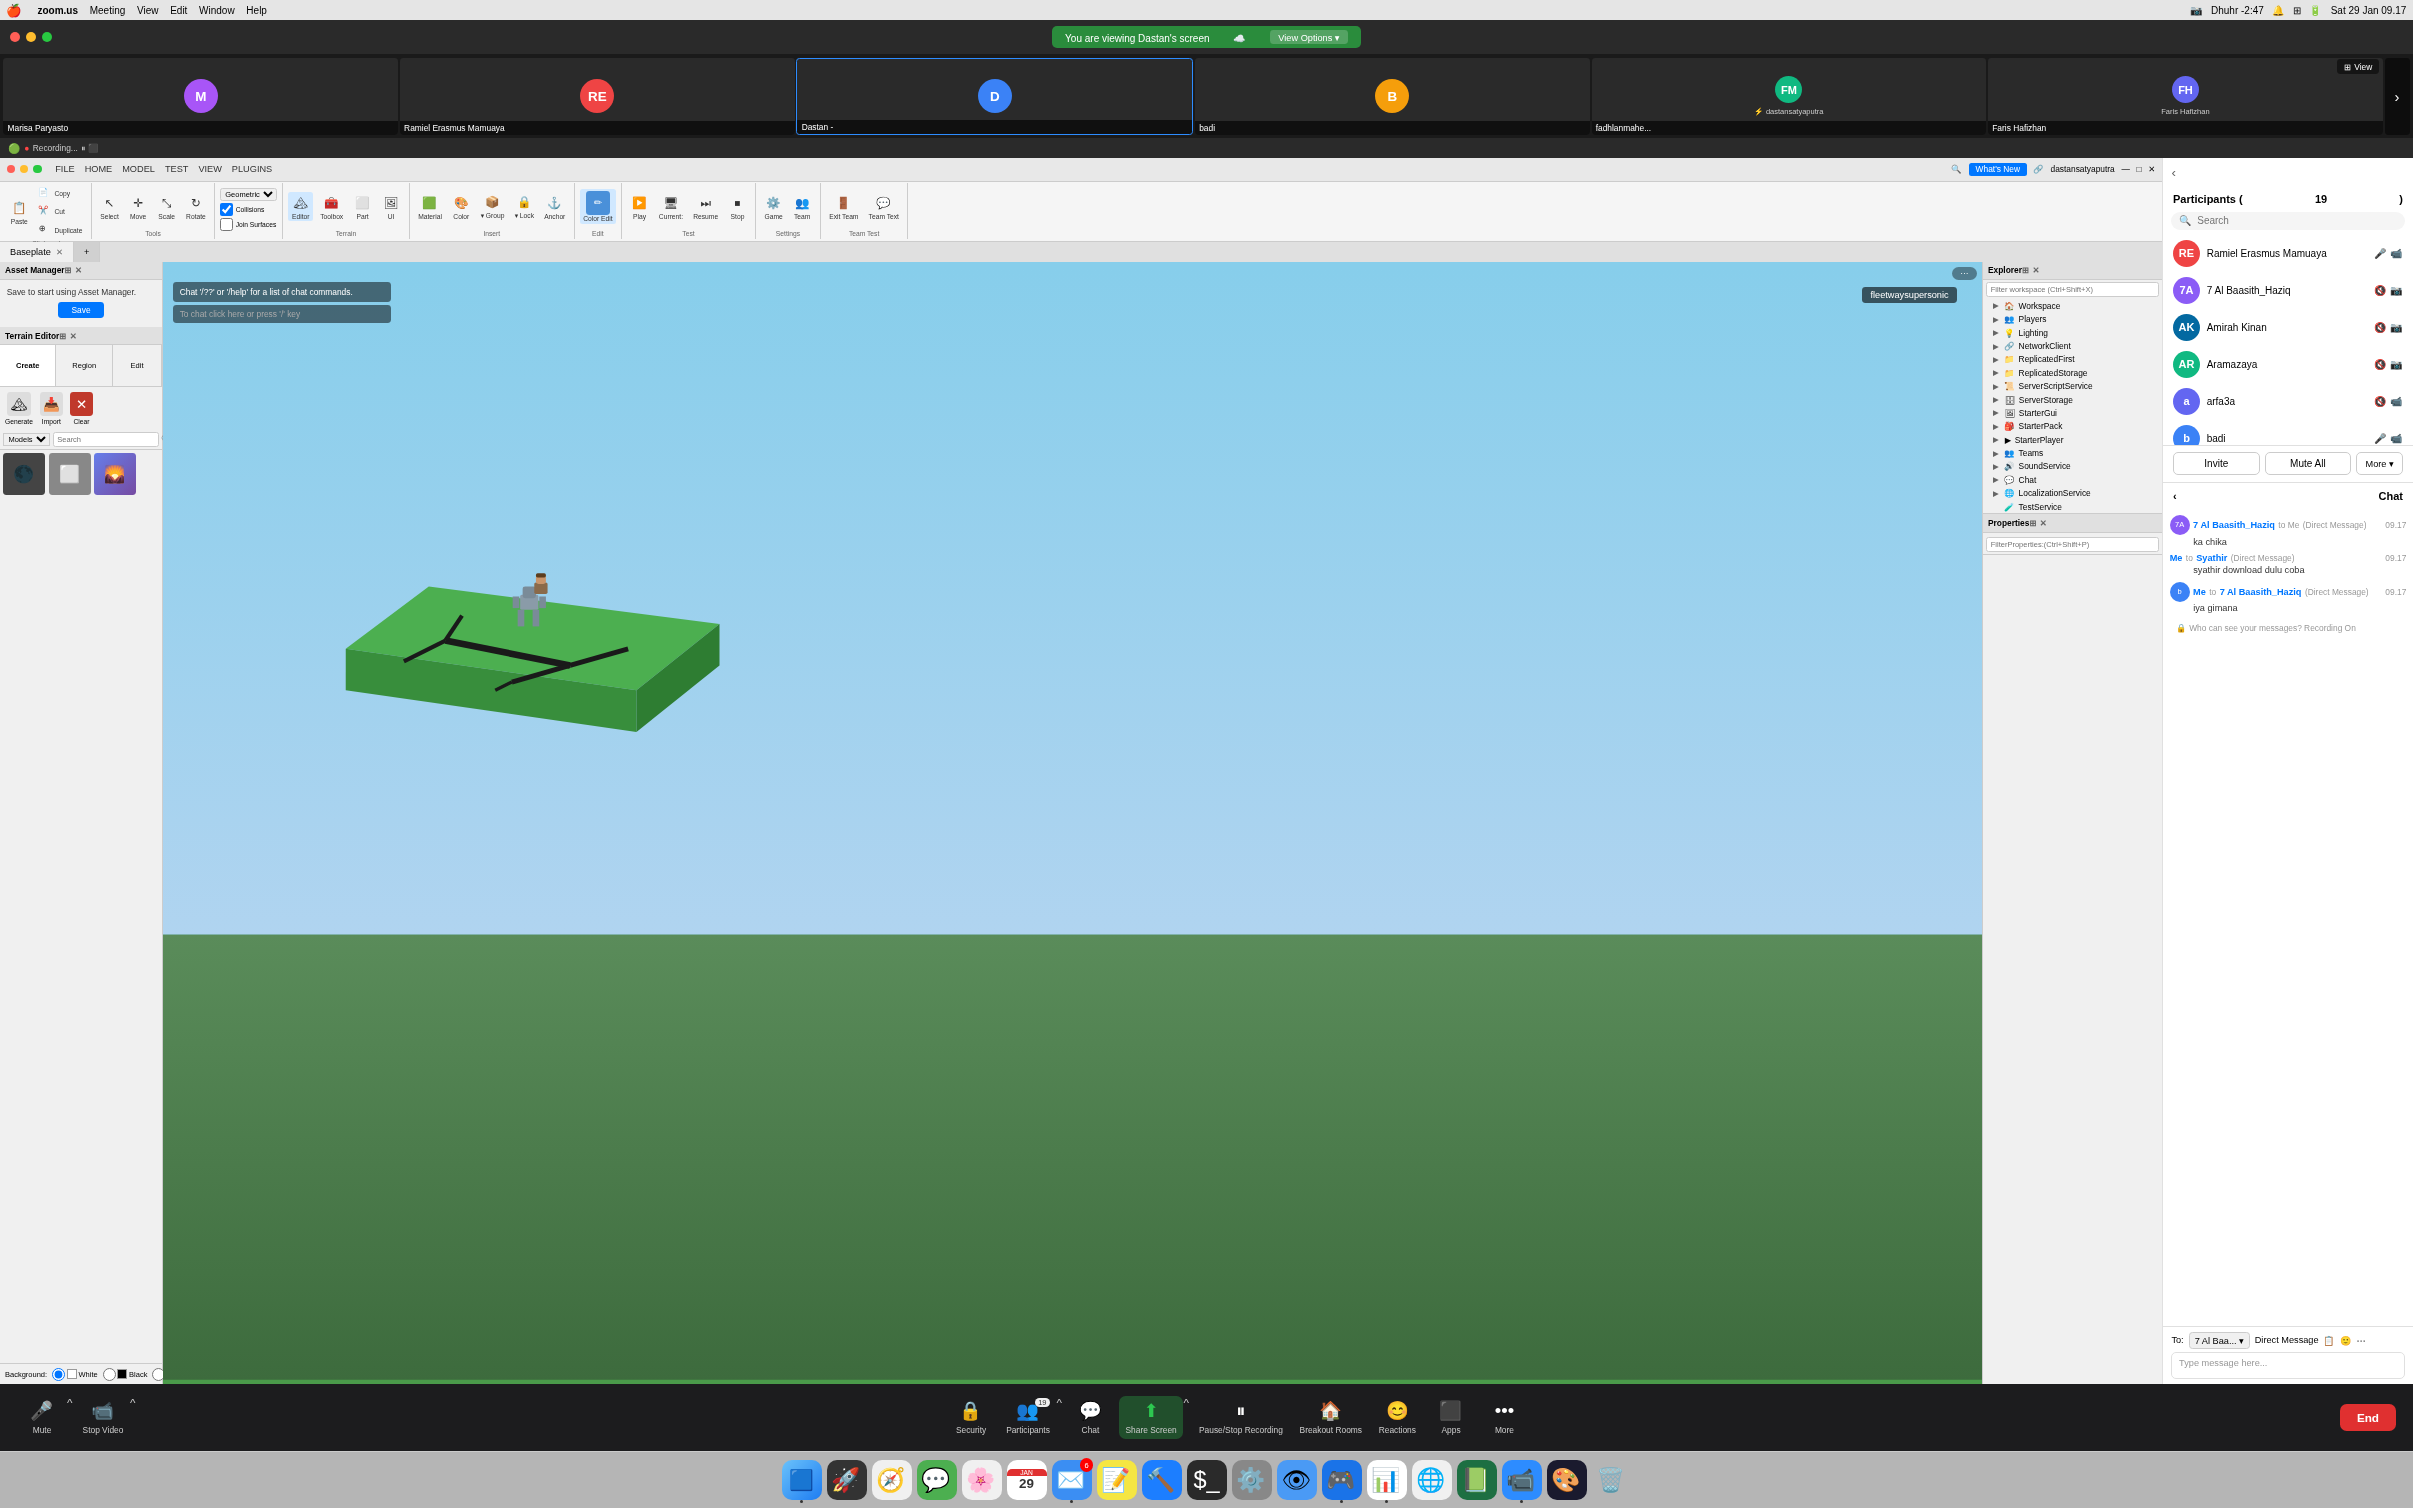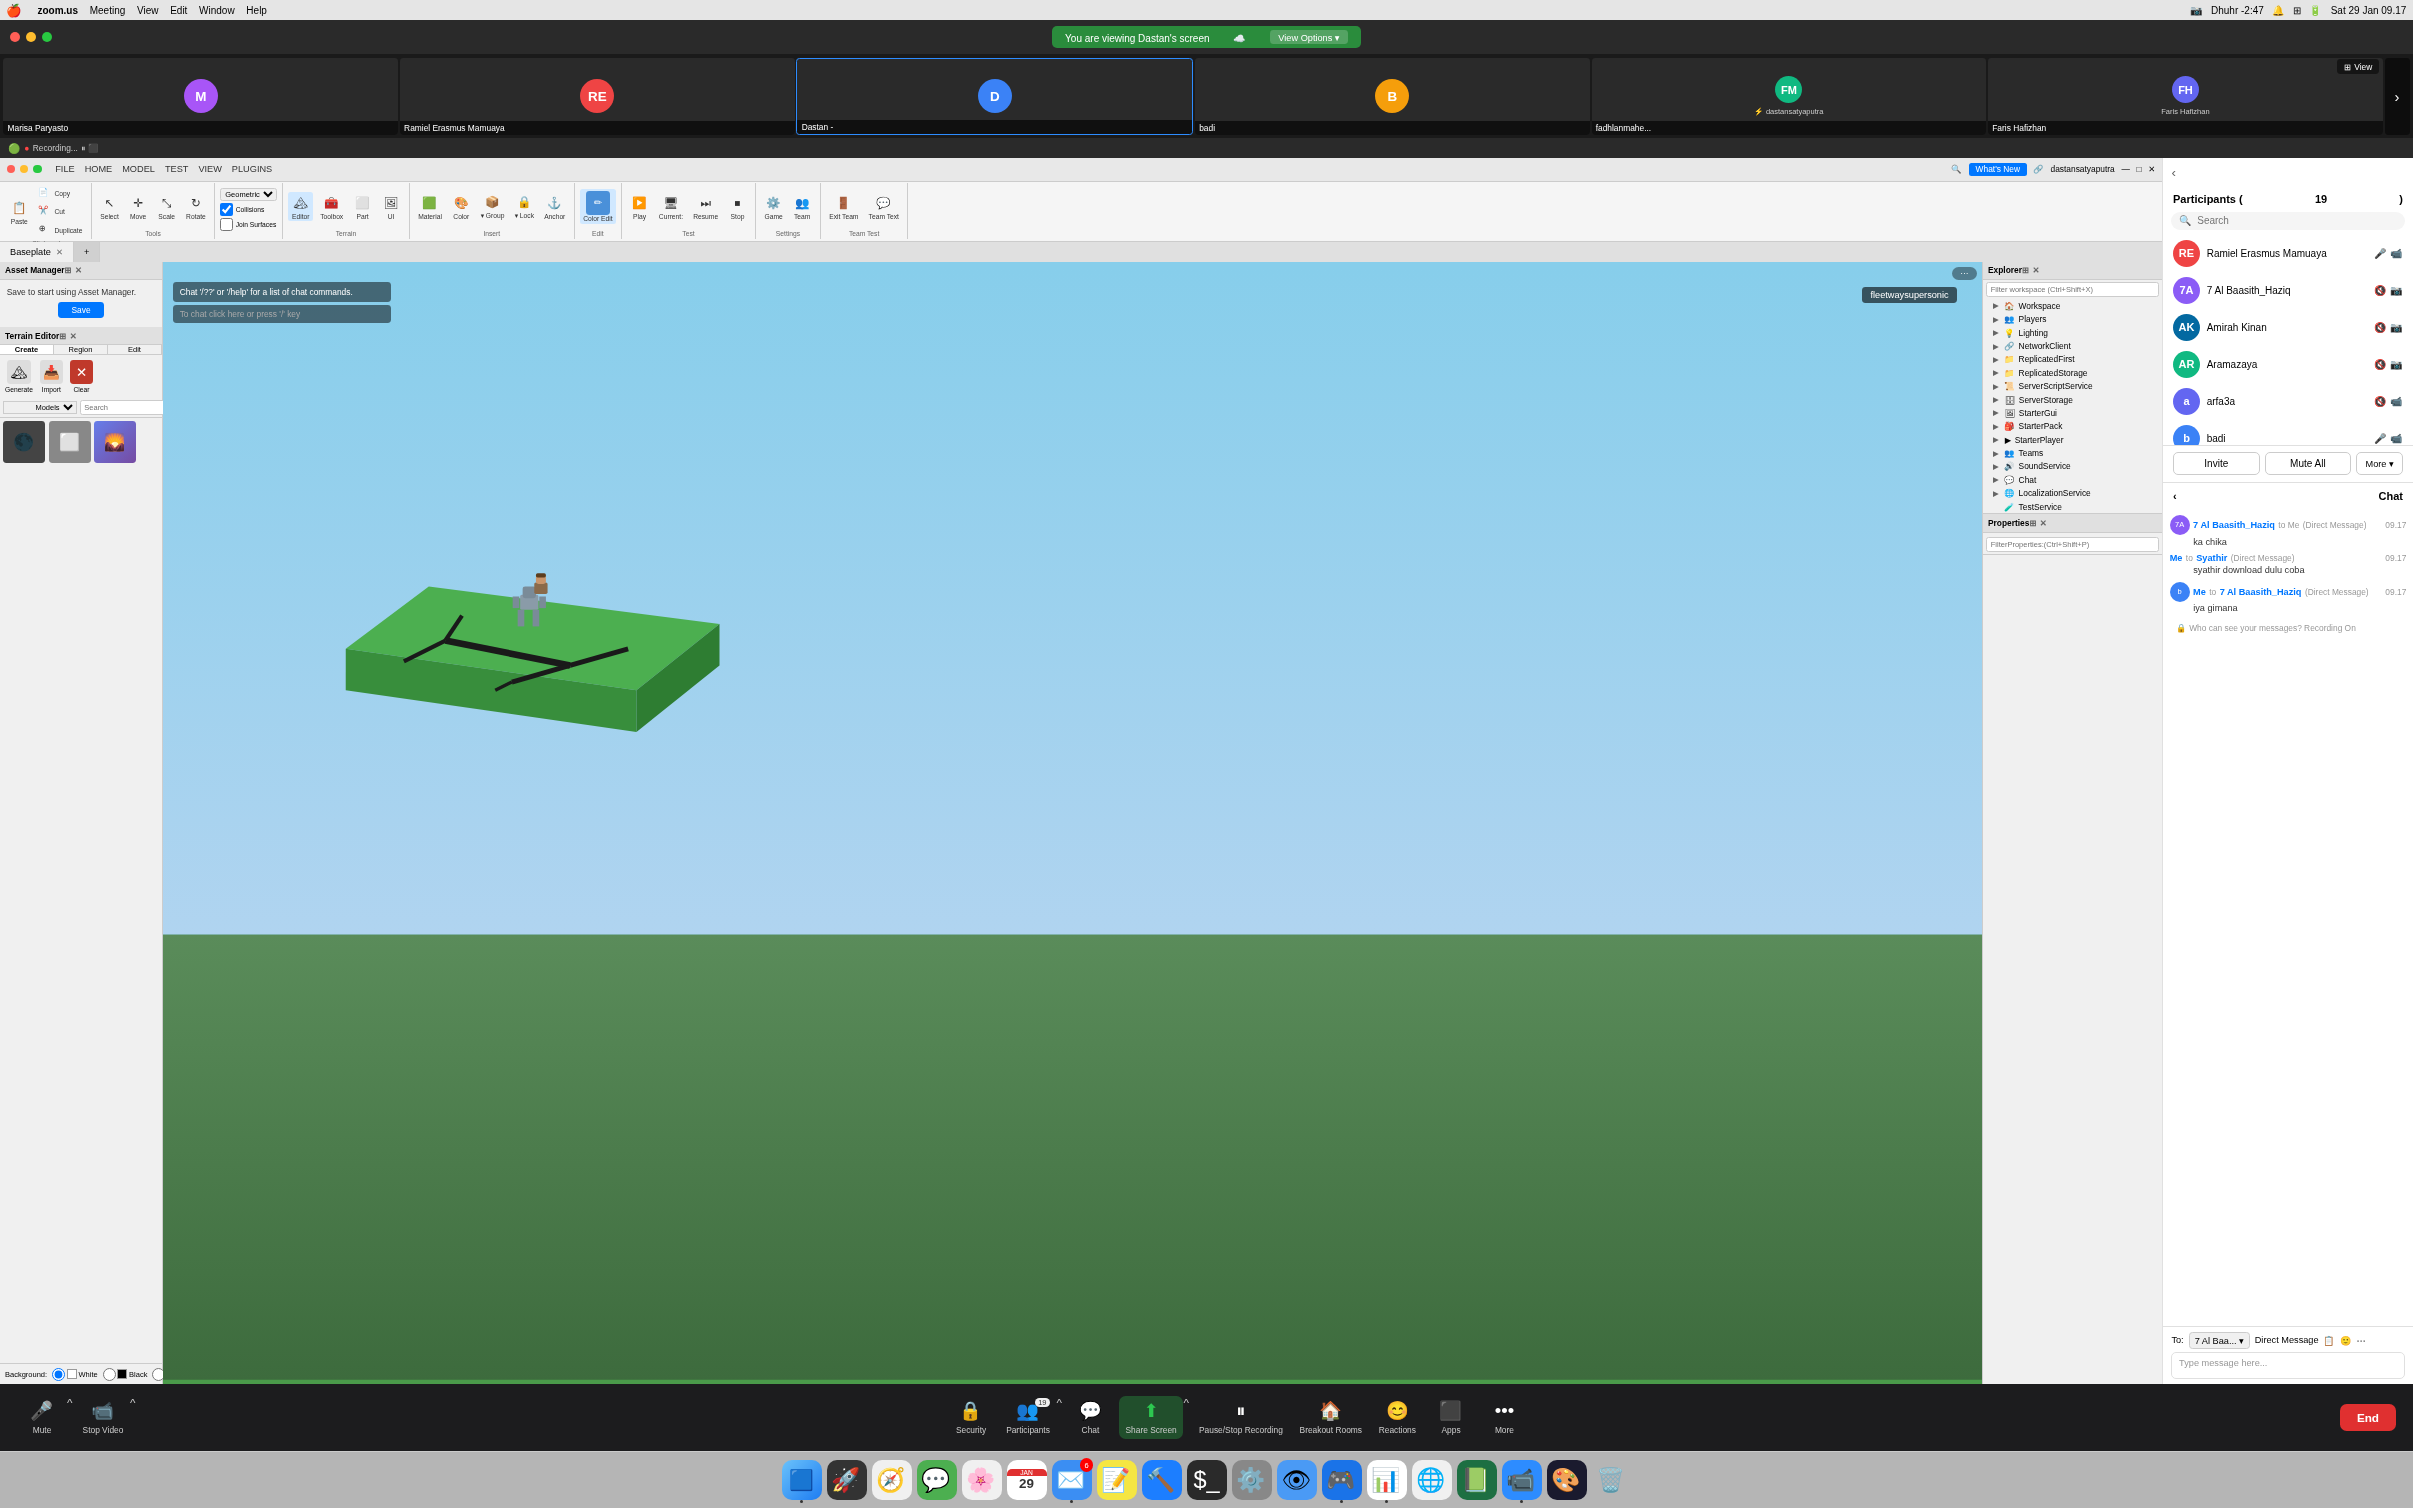--- a/index.html
+++ b/index.html
@@ -310,21 +310,21 @@
     .terrain-editor {
       flex: 0 0 auto;
     }
     .terrain-tabs {
       display: flex;
       border-bottom: 0.8px solid #ccc;
     }
     .terrain-tab {
       flex: 1;
       text-align: center;
-      padding: 0;
+      padding: 16px;
       cursor: pointer;
       font-size: 7.5px;
       border-right: 0.8px solid #ccc;
     }
     .terrain-tab.active { background: #fff; font-weight: 600; }
     .terrain-tools {
       display: flex;
       padding: 5px;
       gap: 6.7px;
     }
@@ -1153,21 +1153,21 @@
               </div>
               <div class="terrain-tool">
                 <div class="terrain-tool-icon" style="background:#c0392b;color:white;">✕</div>
                 <span>Clear</span>
               </div>
             </div>
           </div>
 
           <div class="models-panel">
             <div class="models-search">
-              <select style="font-size:7.5px;border:0.8px solid #ccc;padding-left:27px;">
+              <select style="font-size:7.5px;border:0.8px solid #ccc;">
                 <option>Models</option>
               </select>
               <input type="text" style="flex: 1 1 0%; border: 0.8px solid rgb(204, 204, 204); border-radius: 2.5px; padding: 1.7px 3.4px; font-size: 7.5px;" placeholder="Search">
               <span>🔍</span>
               <span>☰</span>
             </div>
             <div class="models-grid">
               <div class="model-thumb dark">🌑</div>
               <div class="model-thumb" style="background:#888;">⬜</div>
               <div class="model-thumb" style="background:linear-gradient(135deg,#667eea,#764ba2);">🌄</div>

